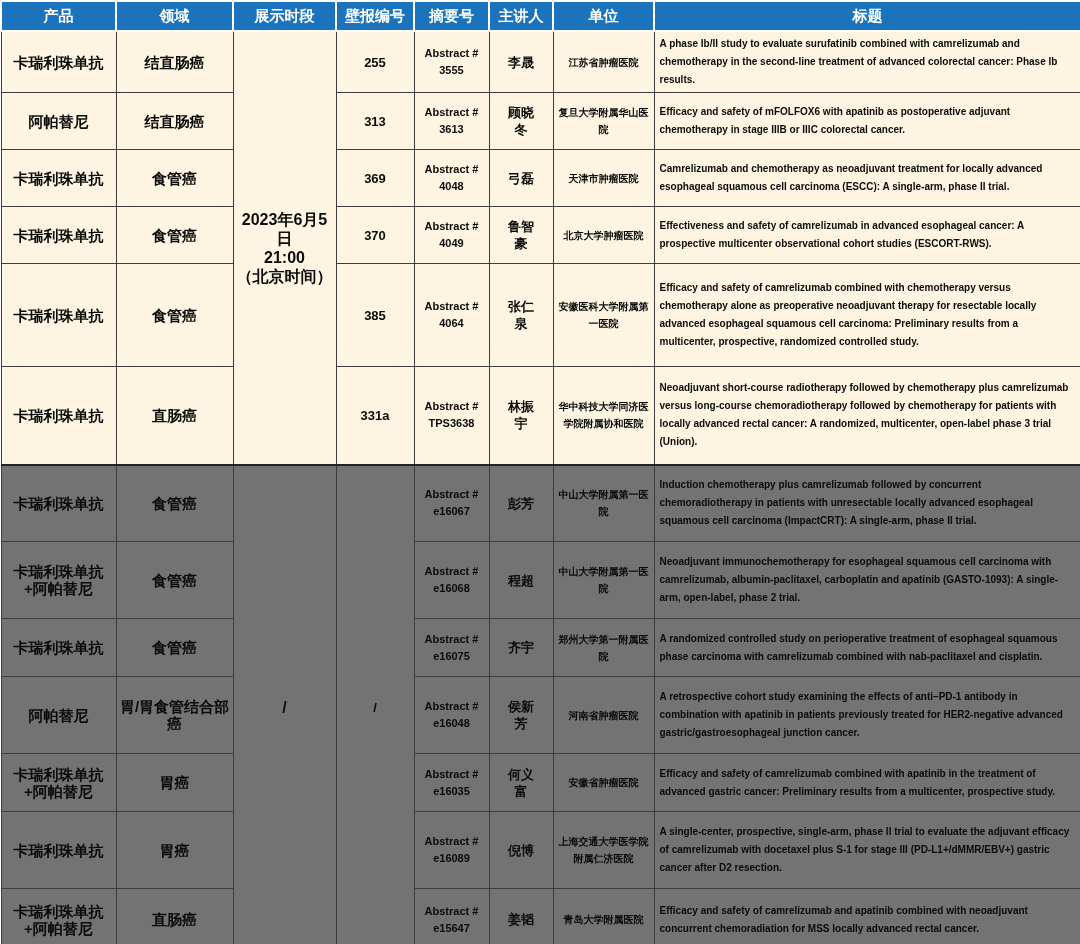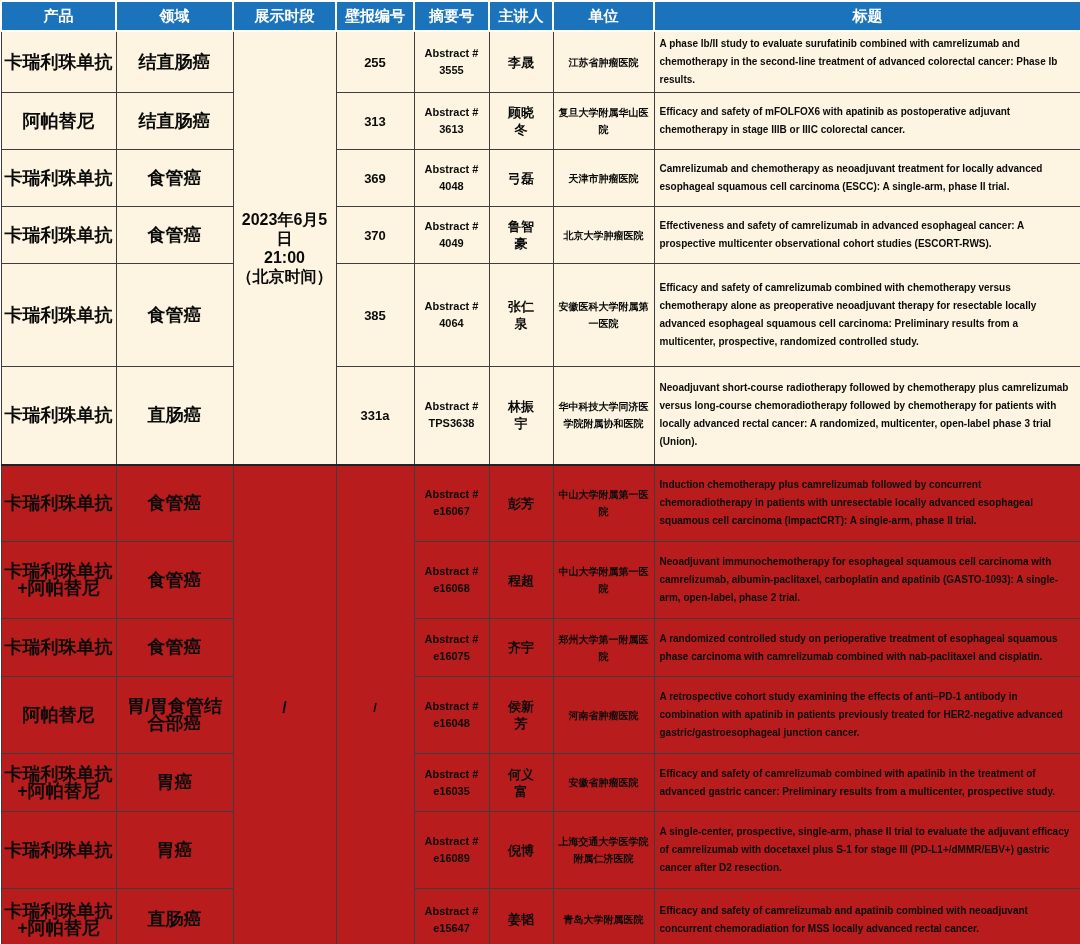--- a/index.html
+++ b/index.html
@@ -9,31 +9,31 @@
   thead th{
     background:#1B74BB;color:#ffffff;font-weight:bold;font-size:15px;
     height:30px;border:2px solid #ffffff;padding:0 2px;text-align:center;
   }
   tbody td{
     border:1px solid #3d3d3d;font-weight:bold;color:#0b0b0b;
     text-align:center;vertical-align:middle;font-size:13px;padding:2px 3px;
     line-height:17px;
   }
   tbody tr.sec0 td{background:#FDF5E1;}
-  tbody tr.sec1 td{background:#b91c1c;}
+  tbody tr.sec1 td{background:#737373;}
   tbody tr.sec-start td{border-top:2px solid #222222;}
   td.title-cell{
     text-align:left;padding:3px 6px 3px 5px;font-size:10px;line-height:18px;
   }
   td.abstract-cell{white-space:pre-line;font-size:11px;}
   td.display-time-cell{white-space:pre-line;font-size:16px;line-height:19px;}
   td.poster-cell{font-size:13px;}
   td.speaker-cell{padding:2px 16px;}
   td.institution-cell{font-size:10px;line-height:17px;padding:2px 2px;}
-  td.product-cell,td.field-cell{font-size:18px;line-height:17px;}
+  td.product-cell,td.field-cell{font-size:15px;line-height:17px;}
 </style>
 </head>
 <body>
 
 <table>
   <colgroup>
     <col style="width:115px">
       <col style="width:117px">
       <col style="width:103px">
     <col style="width:78px">

